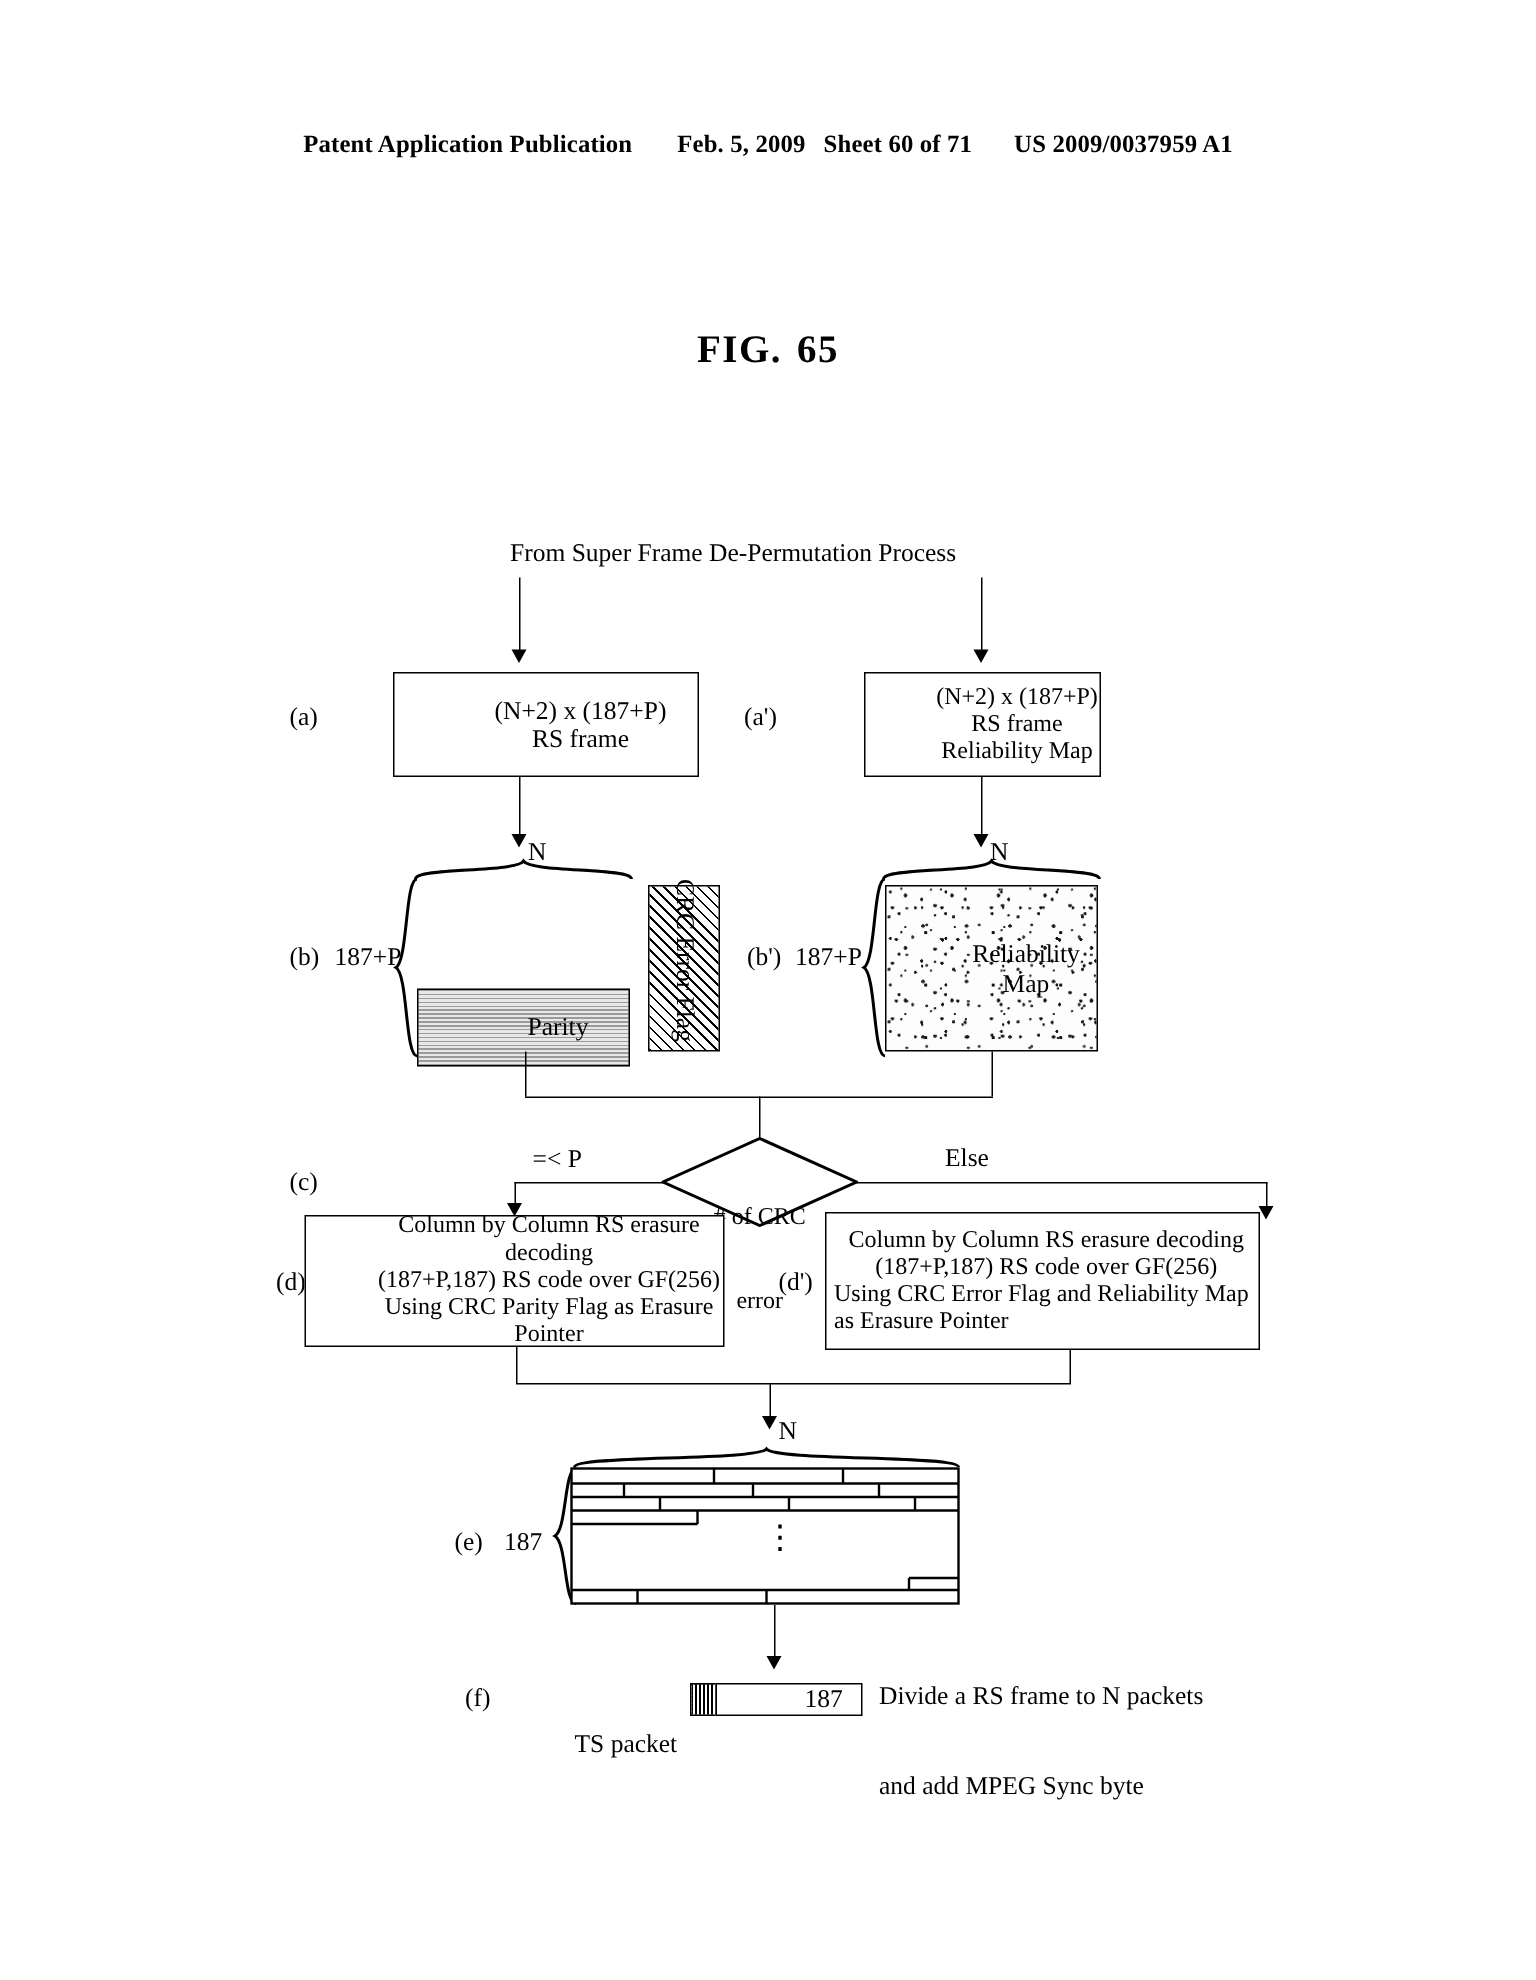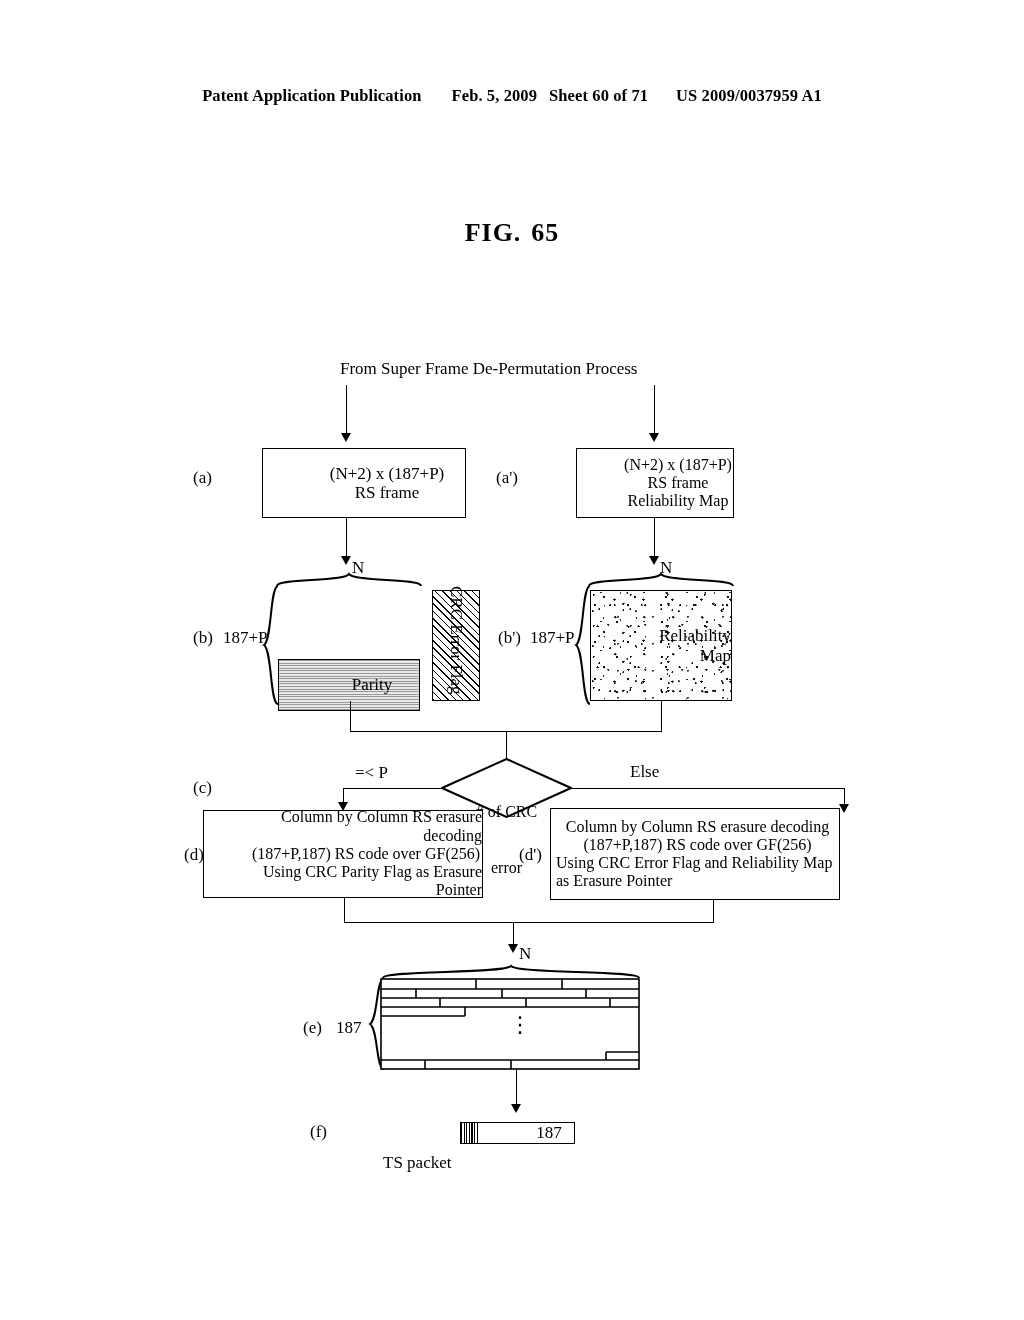--- a/index.html
+++ b/index.html
@@ -49,21 +49,21 @@
   
   .abs { position: absolute; }
   .box {
     position: absolute;
     border: 1.6px solid #000;
     box-sizing: border-box;
     background: #fff;
     display: flex;
     align-items: center;
     justify-content: center;
-    text-align: right;
+    text-align: center;
     line-height: 1.14;
     padding-left: 46px;
   }
   .plain-text {
     position: absolute;
     white-space: pre;
     line-height: 1.16;
   }
   .vline {
     position: absolute;
@@ -292,20 +292,24 @@
     <line x1="226" y1="74" x2="226" y2="82" stroke="#000" stroke-width="1.6"></line>
     <line x1="226" y1="74" x2="259" y2="74" stroke="#000" stroke-width="1.6"></line>
     <line x1="45" y1="82" x2="45" y2="91" stroke="#000" stroke-width="1.6"></line>
     <line x1="131" y1="82" x2="131" y2="91" stroke="#000" stroke-width="1.6"></line>
   </svg>
   <div class="lbl" style="left:509px; top:1012px; font-size:22px; letter-spacing:0;">⋮</div>
 
   <div class="vline" style="left:516px; top:1070px; height:38px;"></div>
   <div class="arrowhead" style="left:511px; top:1104px;"></div>
 
+  <div class="plain-text" style="left:586px; top:1082px; font-size:17px;">
+    <div>Divide a RS frame to N packets</div>
+    <div>and add MPEG Sync byte</div>
+  </div>
 
   <div class="lbl" style="left:310px; top:1122px; font-size:17px;">(f)</div>
   <div class="lbl" style="left:383px; top:1153px; font-size:17px;">TS packet</div>
   <div class="box sync-fill" style="left:460px; top:1122px; width:17px; height:22px;"></div>
   <div class="box" style="left:477px; top:1122px; width:98px; height:22px; font-size:17px;">
     <span>187</span>
   </div>
 
 </div>
 

